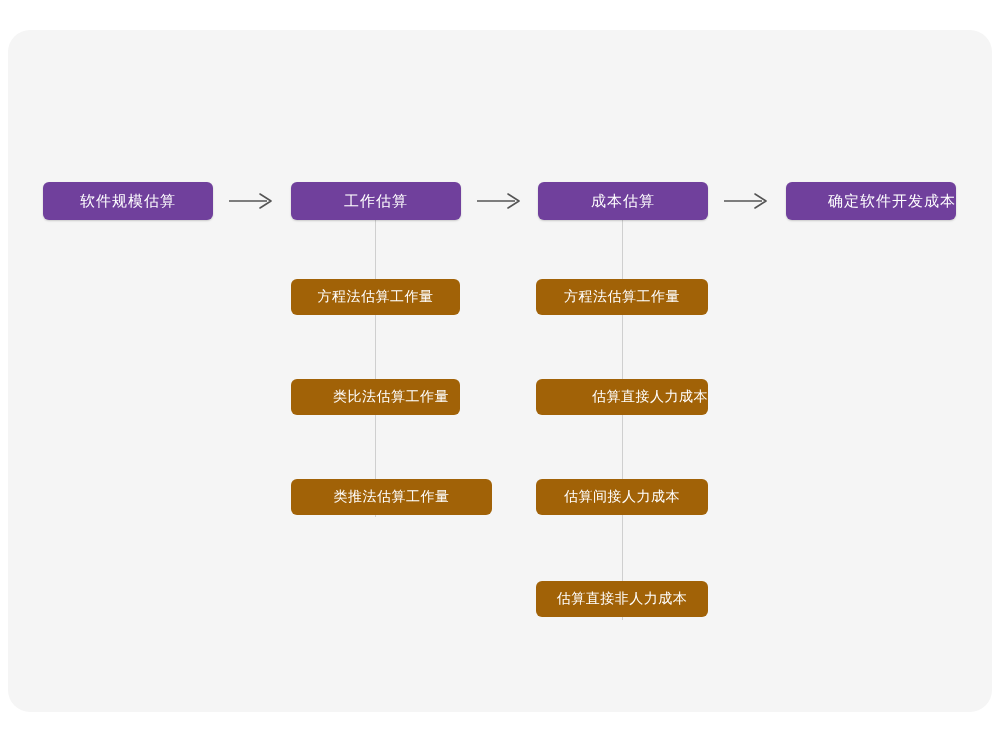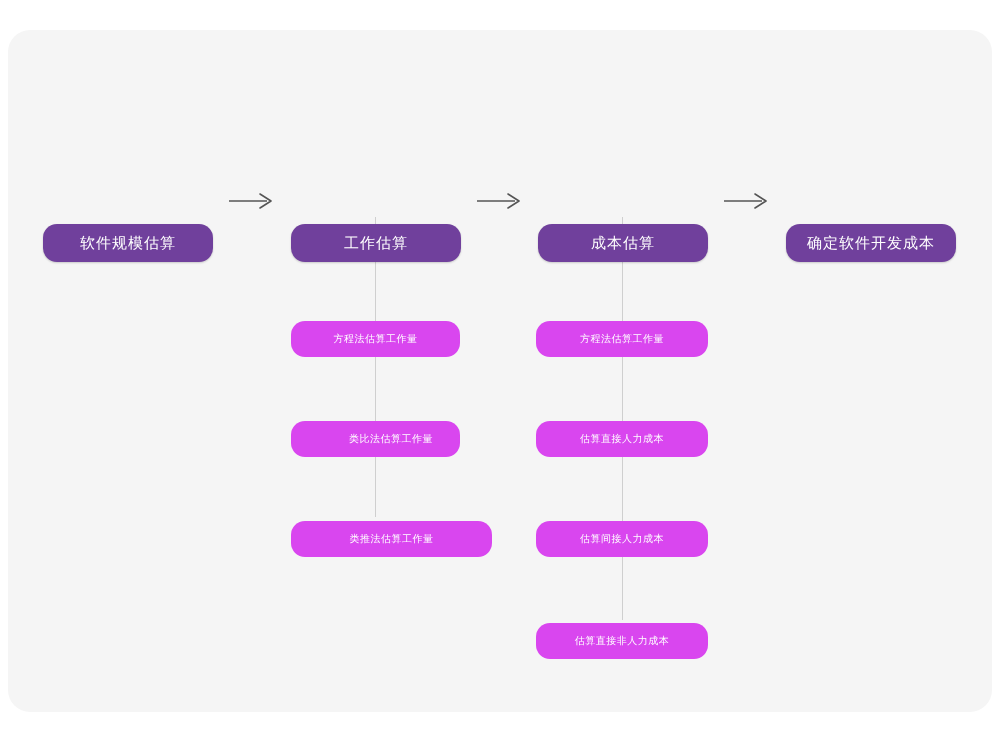--- a/index.html
+++ b/index.html
@@ -46,38 +46,37 @@
     white-space: nowrap;
   }
 
   
   .node {
     position: absolute;
     box-sizing: border-box;
     display: flex;
     align-items: center;
     justify-content: center;
-    border-radius: 14px;
+    border-radius: 6px;
     color: #ffffff;
     white-space: nowrap;
     text-align: center;
-    margin-top: 42px;
   }
 
   .node.primary {
     background: #70409c;
     font-size: 15px;
     height: 38px;
     letter-spacing: 1px;
     box-shadow: 0 1px 2px rgba(0,0,0,0.18);
   }
 
   .node.secondary {
-    background: #d946ef;
-    font-size: 10px;
+    background: #a16207;
+    font-size: 14px;
     height: 36px;
     letter-spacing: 0.5px;
   }
 
   
   .vline {
     position: absolute;
     width: 1px;
     background: #cfcfcf;
   }
@@ -114,21 +113,21 @@
   </div>
 
   <div class="node primary" style="left:538px; top:182px; width:170px;">
     <span>成本估算</span>
   </div>
 
   <div class="node primary" style="left:291px; top:182px; width:170px;">
     <span>工作估算</span>
   </div>
 
-  <div class="node primary" style="left:786px; top:182px; width:170px;">
+  <div class="node primary" style="left:786px; top:182px; width:170px;justify-content:flex-end;">
     <span>确定软件开发成本</span>
   </div>
 
   <svg class="arrow" style="left:227px; top:189px;" width="48" height="24" viewBox="0 0 48 24">
     <path d="M2 12 H40" stroke="#555555" stroke-width="1.6" fill="none"></path>
     <path d="M33 5 L44 12 L33 19" stroke="#555555" stroke-width="1.6" fill="none" stroke-linecap="round" stroke-linejoin="round"></path>
   </svg>
   <span class="sr-only">→</span>
 
   <svg class="arrow" style="left:475px; top:189px;" width="48" height="24" viewBox="0 0 48 24">
@@ -152,21 +151,21 @@
   </div>
 
   <div class="node secondary" style="left:291px; top:479px; width:201px;">
     <span>类推法估算工作量</span>
   </div>
 
   <div class="node secondary" style="left:536px; top:279px; width:172px;">
     <span>方程法估算工作量</span>
   </div>
 
-  <div class="node secondary" style="left:536px; top:379px; width:172px;">
+  <div class="node secondary" style="left:536px; top:379px; width:172px;justify-content:flex-end;">
     <span>估算直接人力成本</span>
   </div>
 
   <div class="node secondary" style="left:536px; top:479px; width:172px;">
     <span>估算间接人力成本</span>
   </div>
 
   <div class="node secondary" style="left:536px; top:581px; width:172px;">
     <span>估算直接非人力成本</span>
   </div>

